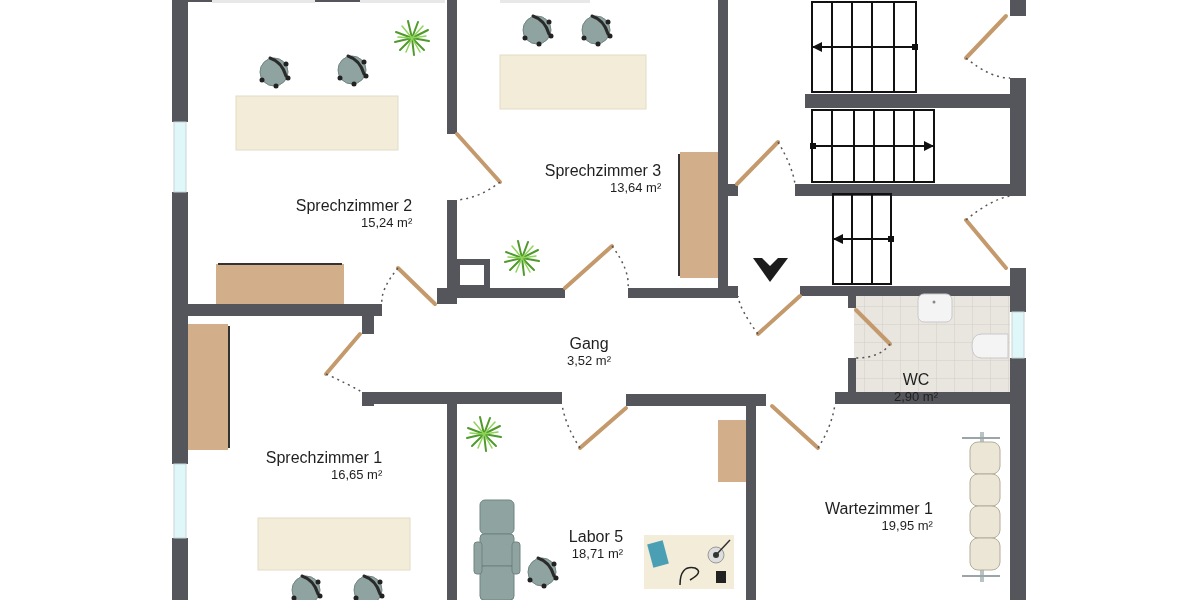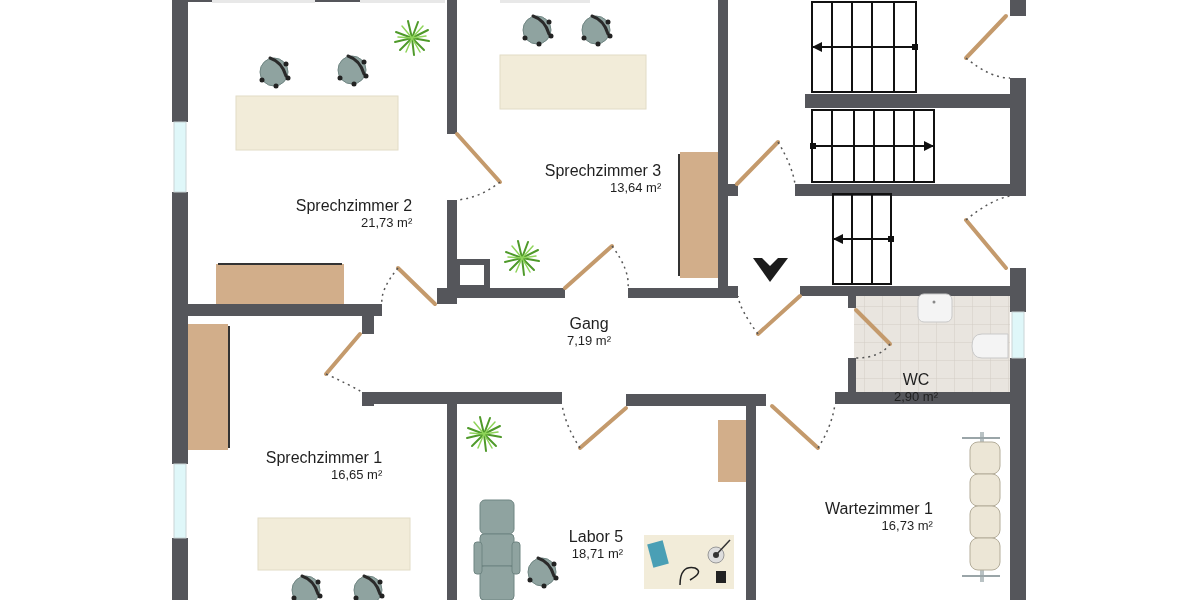--- a/index.html
+++ b/index.html
@@ -217,38 +217,38 @@
     <line x1="962" y1="576" x2="1000" y2="576" stroke="#9aa5a8" stroke-width="2"></line>
     <rect x="970" y="442" width="30" height="32" rx="8" fill="#ece6d6" stroke="#b4ad9a"></rect>
     <rect x="970" y="474" width="30" height="32" rx="8" fill="#ece6d6" stroke="#b4ad9a"></rect>
     <rect x="970" y="506" width="30" height="32" rx="8" fill="#ece6d6" stroke="#b4ad9a"></rect>
     <rect x="970" y="538" width="30" height="32" rx="8" fill="#ece6d6" stroke="#b4ad9a"></rect>
   </g>
 </svg>
 
 <div class="room-label" style="left:340px; top:196px;margin-left:14px;">
   <span class="name">Sprechzimmer 2</span>
-  <span class="area">21,73 m²</span>
+  <span class="area">15,24 m²</span>
 </div>
 <div class="room-label" style="left:603px; top:161px;">
   <span class="name">Sprechzimmer 3</span>
   <span class="area">13,64 m²</span>
 </div>
-<div class="room-label" style="left:589px; top:314px;">
+<div class="room-label" style="left:589px; top:334px;">
   <span class="name">Gang</span>
-  <span class="area">7,19 m²</span>
+  <span class="area">3,52 m²</span>
 </div>
 <div class="room-label" style="left:916px; top:351px;margin-top:19px;">
   <span class="name">WC</span>
   <span class="area">2,90 m²</span>
 </div>
 <div class="room-label" style="left:324px; top:448px;">
   <span class="name">Sprechzimmer 1</span>
   <span class="area">16,65 m²</span>
 </div>
 <div class="room-label" style="left:596px; top:527px;">
   <span class="name">Labor 5</span>
   <span class="area">18,71 m²</span>
 </div>
 <div class="room-label" style="left:879px; top:499px;">
   <span class="name">Wartezimmer 1</span>
-  <span class="area">16,73 m²</span>
+  <span class="area">19,95 m²</span>
 </div>
 
 </body></html>

